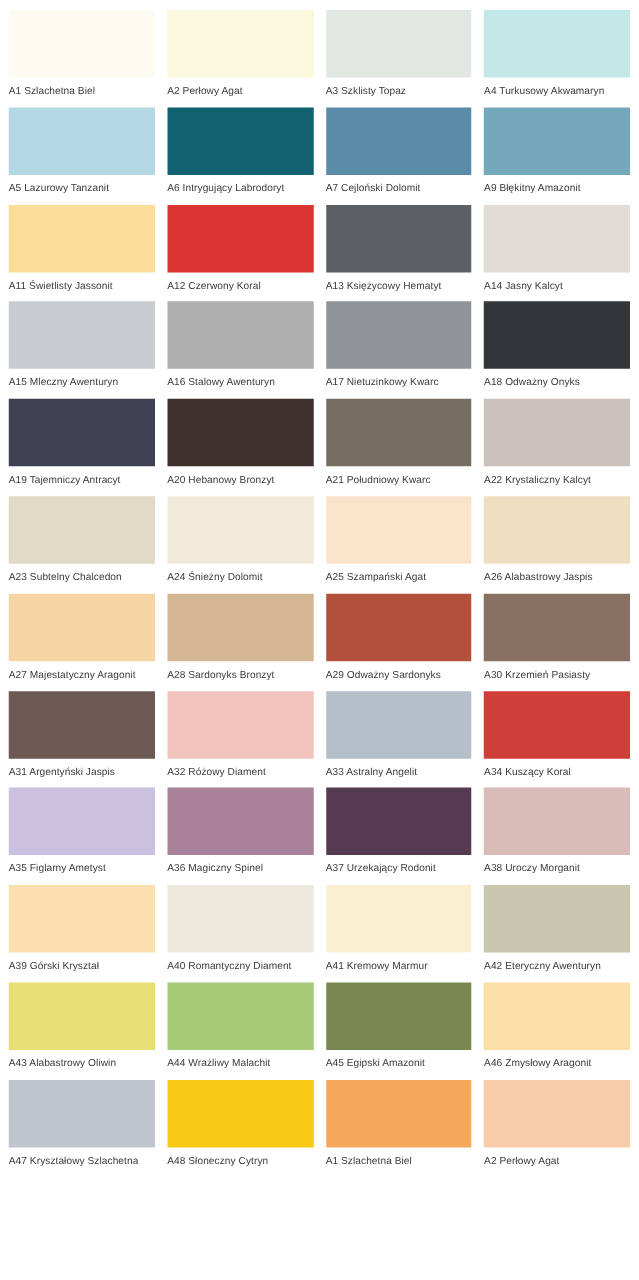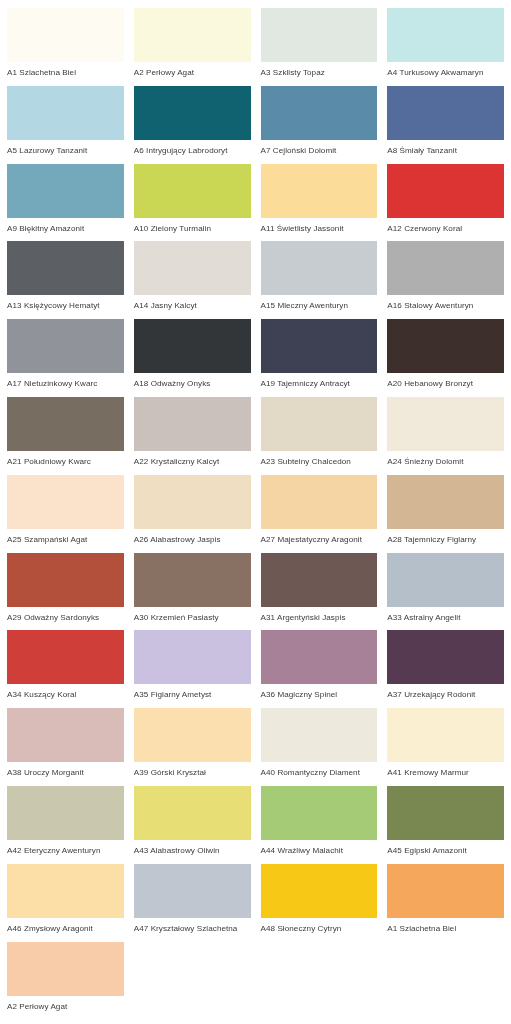--- a/index.html
+++ b/index.html
@@ -72,32 +72,24 @@
     </div>
     <div class="swatch-cell">
       <div class="swatch-chip" title="#116270" style="background: rgb(17, 98, 112);"></div>
       <div class="swatch-label">A6 Intrygujący Labrodoryt</div>
     </div>
     <div class="swatch-cell">
       <div class="swatch-chip" title="#5A8CA9" style="background: rgb(90, 140, 169);"></div>
       <div class="swatch-label">A7 Cejloński Dolomit</div>
     </div>
     <div class="swatch-cell">
-      <div class="swatch-chip" title="#546C9B" style="background: rgb(84, 108, 155);"></div>
-      <div class="swatch-label">A8 Śmiały Tanzanit</div>
-    </div>
-    <div class="swatch-cell">
       <div class="swatch-chip" title="#74A9BC" style="background: rgb(116, 169, 188);"></div>
       <div class="swatch-label">A9 Błękitny Amazonit</div>
     </div>
     <div class="swatch-cell">
-      <div class="swatch-chip" title="#CAD755" style="background: rgb(202, 215, 85);"></div>
-      <div class="swatch-label">A10 Zielony Turmalin</div>
-    </div>
-    <div class="swatch-cell">
       <div class="swatch-chip" title="#FBDD99" style="background: rgb(251, 221, 153);"></div>
       <div class="swatch-label">A11 Świetlisty Jassonit</div>
     </div>
     <div class="swatch-cell">
       <div class="swatch-chip" title="#DC3432" style="background: rgb(220, 52, 50);"></div>
       <div class="swatch-label">A12 Czerwony Koral</div>
     </div>
     <div class="swatch-cell">
       <div class="swatch-chip" title="#5C6064" style="background: rgb(92, 96, 100);"></div>
       <div class="swatch-label">A13 Księżycowy Hematyt</div>
@@ -153,33 +145,37 @@
     <div class="swatch-cell">
       <div class="swatch-chip" title="#EFDEC1" style="background: rgb(239, 222, 193);"></div>
       <div class="swatch-label">A26 Alabastrowy Jaspis</div>
     </div>
     <div class="swatch-cell">
       <div class="swatch-chip" title="#F6D5A4" style="background: rgb(246, 213, 164);"></div>
       <div class="swatch-label">A27 Majestatyczny Aragonit</div>
     </div>
     <div class="swatch-cell">
       <div class="swatch-chip" title="#D3B795" style="background: rgb(211, 183, 149);"></div>
-      <div class="swatch-label">A28 Tajemniczy Figlarny</div>
+      <div class="swatch-label">A28 Sardonyks Bronzyt</div>
     </div>
     <div class="swatch-cell">
       <div class="swatch-chip" title="#B2503B" style="background: rgb(178, 80, 59);"></div>
       <div class="swatch-label">A29 Odważny Sardonyks</div>
     </div>
     <div class="swatch-cell">
       <div class="swatch-chip" title="#887062" style="background: rgb(136, 112, 98);"></div>
       <div class="swatch-label">A30 Krzemień Pasiasty</div>
     </div>
     <div class="swatch-cell">
       <div class="swatch-chip" title="#6E5854" style="background: rgb(110, 88, 84);"></div>
       <div class="swatch-label">A31 Argentyński Jaspis</div>
+    </div>
+    <div class="swatch-cell">
+      <div class="swatch-chip" title="#F2C2BC" style="background: rgb(242, 194, 188);"></div>
+      <div class="swatch-label">A32 Różowy Diament</div>
     </div>
     <div class="swatch-cell">
       <div class="swatch-chip" title="#B5BFCA" style="background: rgb(181, 191, 202);"></div>
       <div class="swatch-label">A33 Astralny Angelit</div>
     </div>
     <div class="swatch-cell">
       <div class="swatch-chip" title="#D03E39" style="background: rgb(208, 62, 57);"></div>
       <div class="swatch-label">A34 Kuszący Koral</div>
     </div>
     <div class="swatch-cell">

